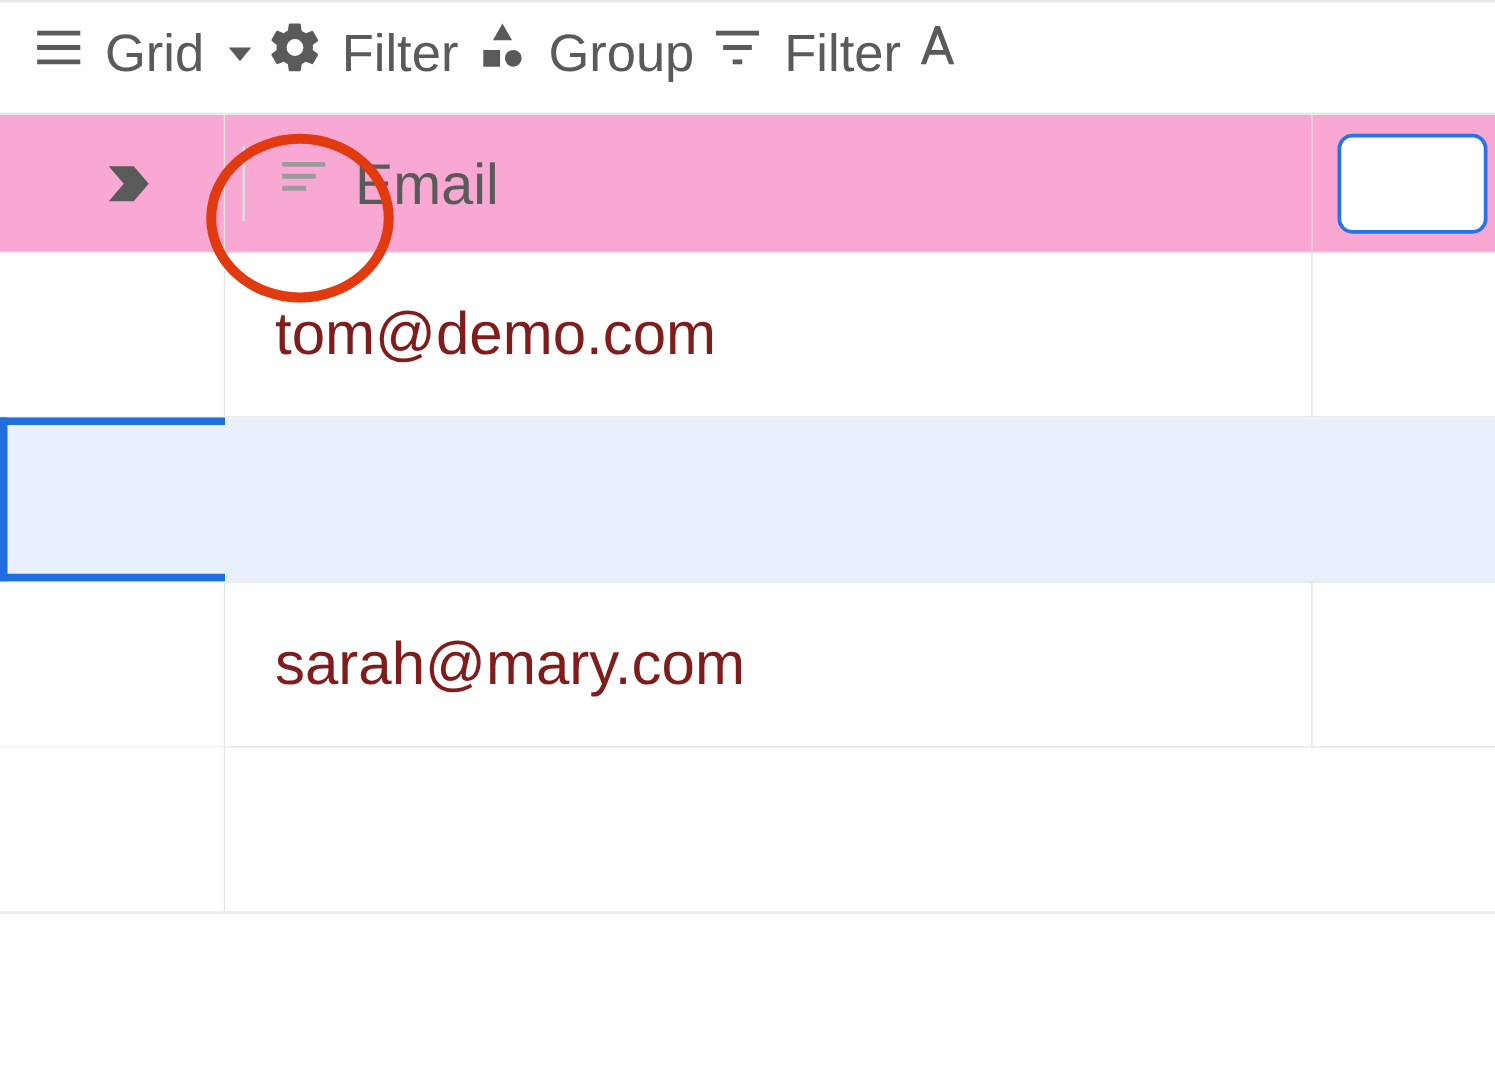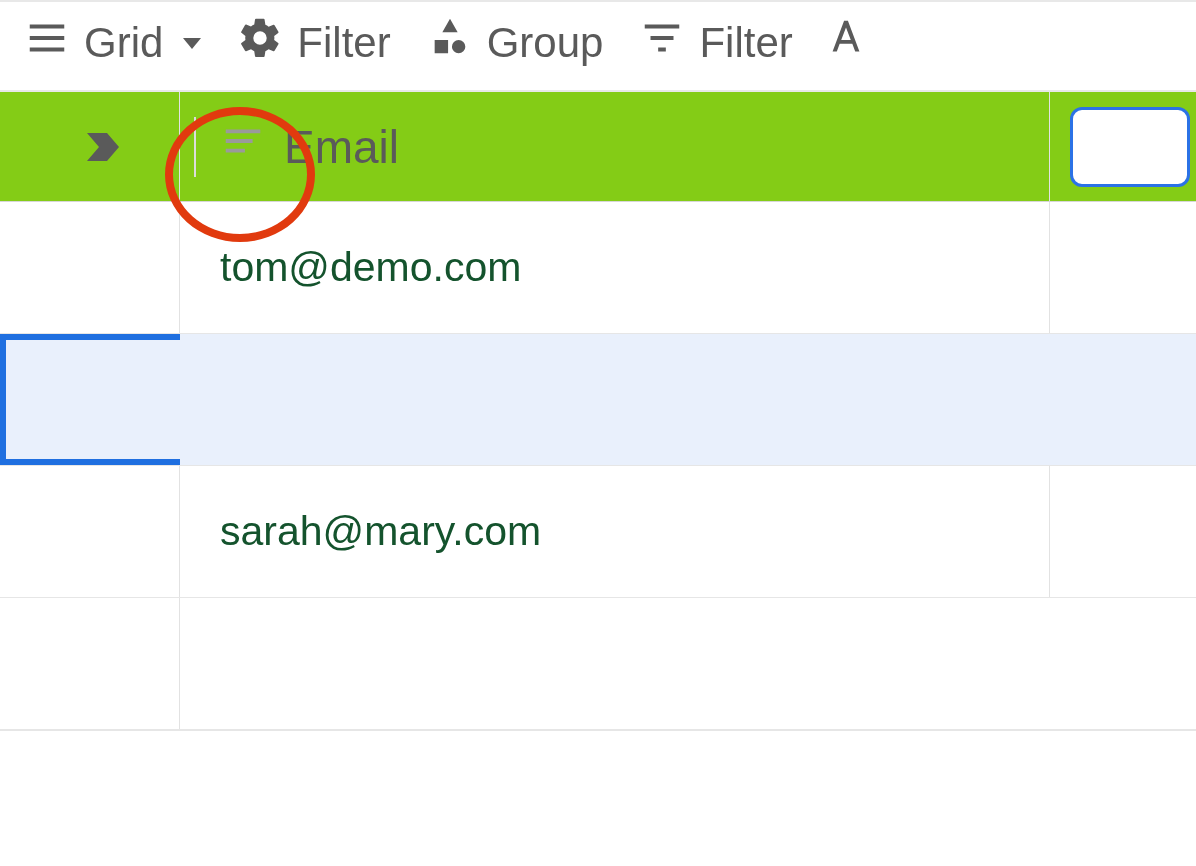--- a/index.html
+++ b/index.html
@@ -7,21 +7,21 @@
       width: 1196px;
       height: 866px;
       font-family: Arial, Helvetica, sans-serif;
       background: #ffffff;
       color: #212121;
       overflow: hidden;
     }
     .toolbar {
       display: flex;
       align-items: center;
-      gap: 36px;
+      gap: 12px;
       padding: 12px 24px 18px 24px;
       border-top: 2px solid #e8e8e8;
       border-bottom: 2px solid #e8e8e8;
       font-size: 42px;
       color: #5a5a5a;
       height: 92px;
     }
     .tb-item {
       display: inline-flex;
       align-items: center;
@@ -32,21 +32,21 @@
     .tb-item svg { width: 46px; height: 46px; fill: #5a5a5a; }
     .tb-item .caret { width: 0; height: 0; border-left: 9px solid transparent; border-right: 9px solid transparent; border-top: 11px solid #5a5a5a; margin-left: 6px; }
 
     .grid-area {
       width: 100%;
     }
     .header-row {
       display: flex;
       height: 110px;
       border-bottom: 1px solid #d7d7d7;
-      background: #84cc16;
+      background: #f9a8d4;
     }
     .col-a { width: 180px; border-right: 1px solid #e2e2e2; position: relative; }
     .col-b { width: 870px; border-right: 1px solid #e2e2e2; display: flex; align-items: center; padding-left: 20px; gap: 18px; font-size: 46px; color: #5a5a5a; position: relative; }
     .col-c { flex: 1; display: flex; align-items: center; padding-left: 20px; }
 
     .expand-region {
       position: absolute;
       top: 0; right: 0; height: 100%; width: 130px;
       display: flex; align-items: center; justify-content: flex-start;
       padding-left: 30px;
@@ -75,21 +75,21 @@
     }
 
     .data-row {
       display: flex;
       height: 132px;
       border-bottom: 1px solid #e6e6e6;
       font-size: 44px;
       color: #212121;
     }
     .data-row .col-a { background: #ffffff; }
-    .data-row .col-b { color: #14532d; padding-left: 40px; font-size: 41px; }
+    .data-row .col-b { color: #7f1d1d; padding-left: 40px; font-size: 48px; }
     .data-row .col-c { }
 
     .data-row.selected { background: #e9f0fc; }
     .data-row.selected .col-a { background: #e9f0fc; border: 6px solid #1f6fe0; border-right: none; }
     .data-row.selected .col-b { background: #e9f0fc; }
 
     .footer-space { height: 60px; border-top: 1px solid #e6e6e6; }
   </style>
 </head>
 <body>

